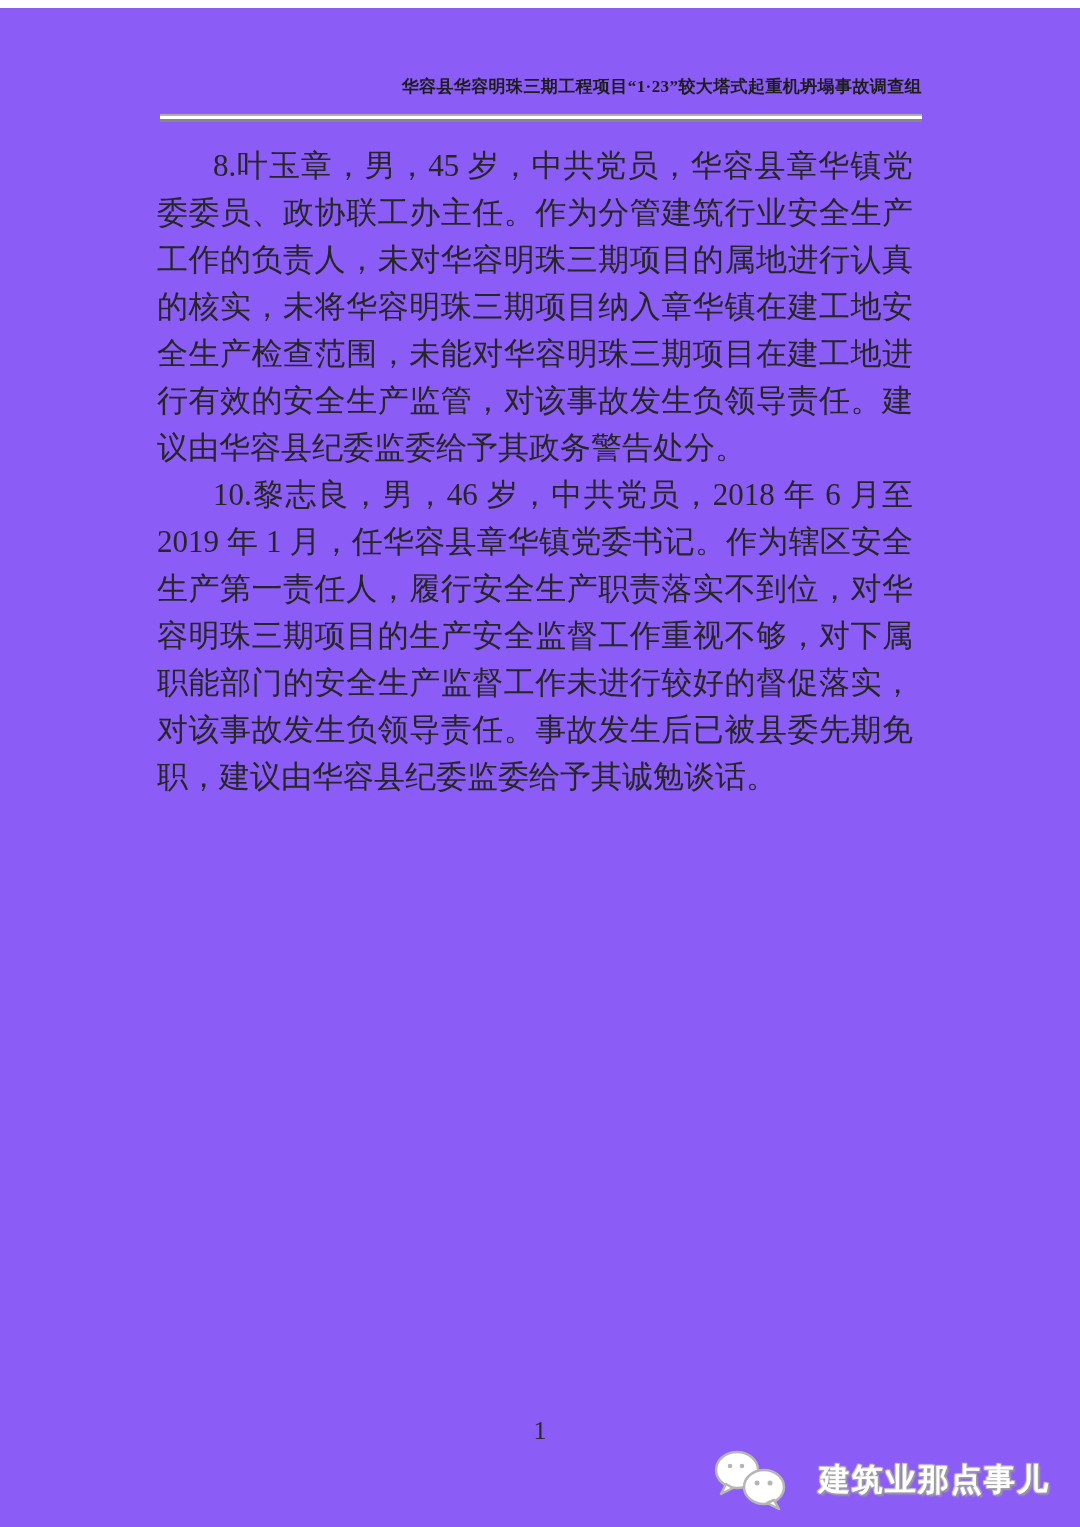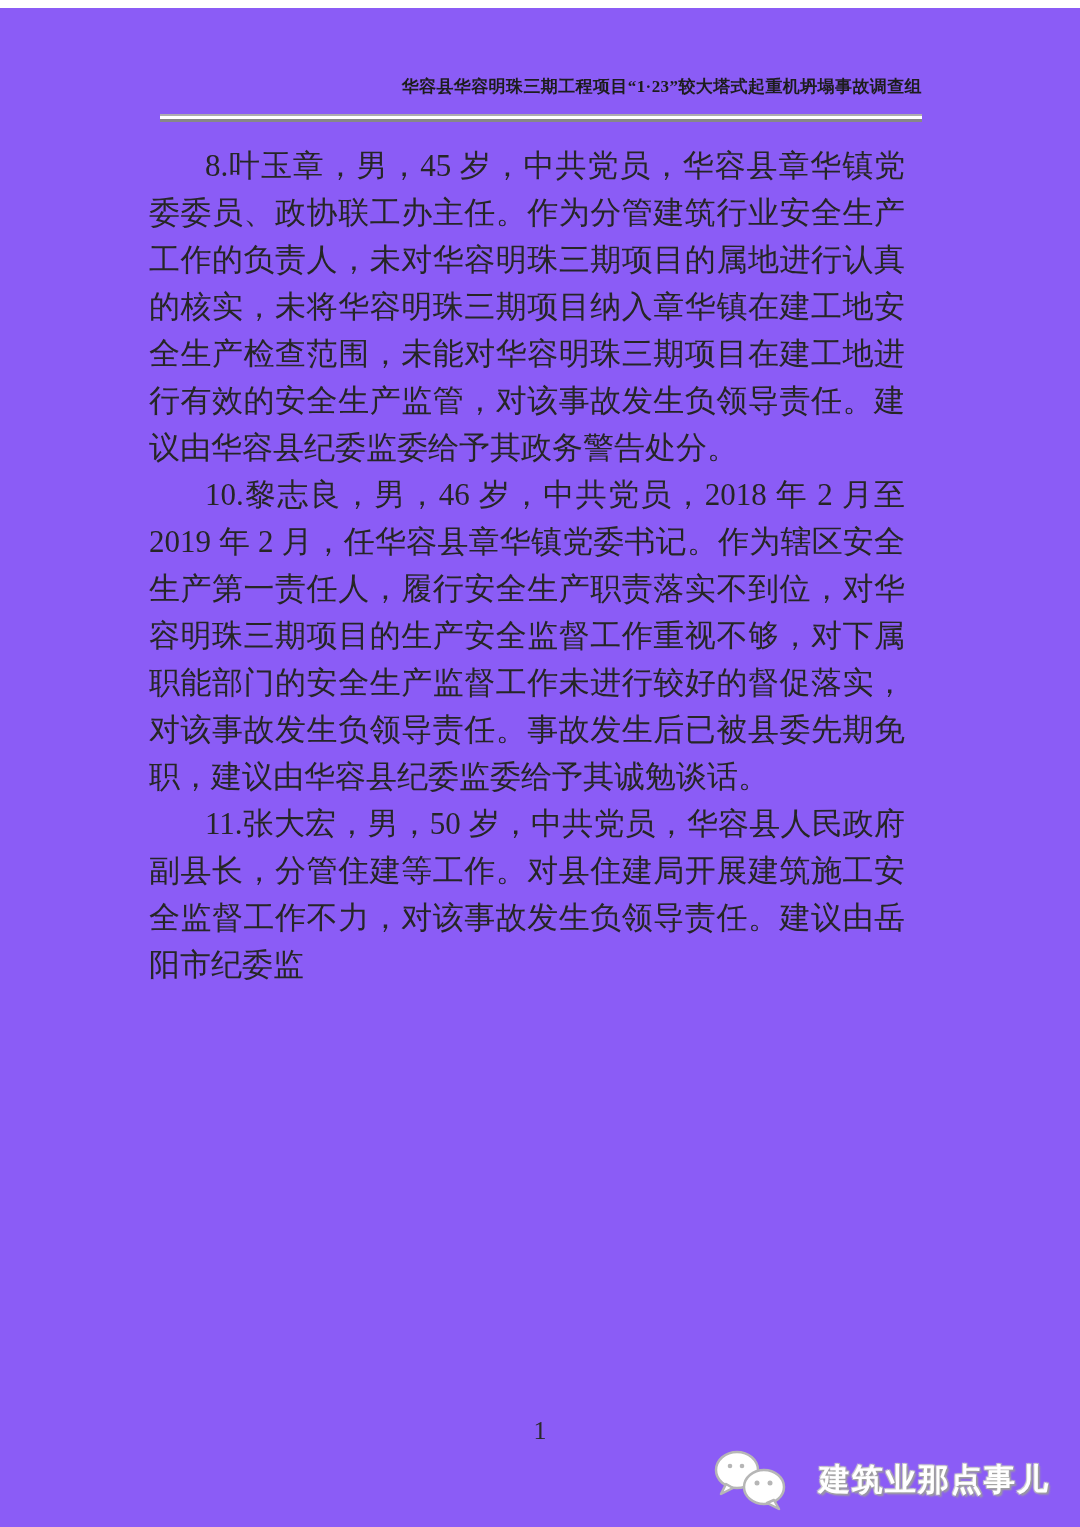--- a/index.html
+++ b/index.html
@@ -36,21 +36,21 @@
     width: 762px;
     height: 3px;
     background: #ffffff;
     border-top: 2px solid #aeaeae;
     border-bottom: 3px solid #878787;
     box-sizing: content-box;
   }
   .doc-body {
     position: absolute;
     top: 134px;
-    left: 149px;
+    left: 157px;
     width: 756px;
     font-size: 31px;
     line-height: 47px;
     text-align: justify;
     text-align-last: left;
     color: #262626;
   }
   .doc-body p {
     margin: 0;
     padding: 0;
@@ -96,22 +96,21 @@
 <body>
 
 <div class="page">
 
   <div class="header-title">华容县华容明珠三期工程项目“1·23”较大塔式起重机坍塌事故调查组</div>
 
   <div class="header-rule"></div>
 
   <div class="doc-body">
     <p>8.叶玉章，男，45 岁，中共党员，华容县章华镇党委委员、政协联工办主任。作为分管建筑行业安全生产工作的负责人，未对华容明珠三期项目的属地进行认真的核实，未将华容明珠三期项目纳入章华镇在建工地安全生产检查范围，未能对华容明珠三期项目在建工地进行有效的安全生产监管，对该事故发生负领导责任。建议由华容县纪委监委给予其政务警告处分。</p>
-    <p>10.黎志良，男，46 岁，中共党员，2018 年 2 月至 2019 年 2 月，任华容县章华镇党委书记。作为辖区安全生产第一责任人，履行安全生产职责落实不到位，对华容明珠三期项目的生产安全监督工作重视不够，对下属职能部门的安全生产监督工作未进行较好的督促落实，对该事故发生负领导责任。事故发生后已被县委先期免职，建议由华容县纪委监委给予其诚勉谈话。</p>
-    <p>11.张大宏，男，50 岁，中共党员，华容县人民政府副县长，分管住建等工作。对县住建局开展建筑施工安全监督工作不力，对该事故发生负领导责任。建议由岳阳市纪委监</p>
+    <p>10.黎志良，男，46 岁，中共党员，2018 年 6 月至 2019 年 1 月，任华容县章华镇党委书记。作为辖区安全生产第一责任人，履行安全生产职责落实不到位，对华容明珠三期项目的生产安全监督工作重视不够，对下属职能部门的安全生产监督工作未进行较好的督促落实，对该事故发生负领导责任。事故发生后已被县委先期免职，建议由华容县纪委监委给予其诚勉谈话。</p>
   </div>
 
   <div class="page-number">1</div>
 
   <div class="watermark">
     <span class="wm-icon">
       <svg viewBox="0 0 80 64" width="80" height="64" xmlns="http://www.w3.org/2000/svg">
 
         <ellipse cx="26" cy="22" rx="21" ry="18" fill="#ffffff" stroke="#b6b6b6" stroke-width="2.5"></ellipse>
         <path d="M15 36 L10 46 L22 40 Z" fill="#ffffff" stroke="#b6b6b6" stroke-width="2.5" stroke-linejoin="round"></path>

